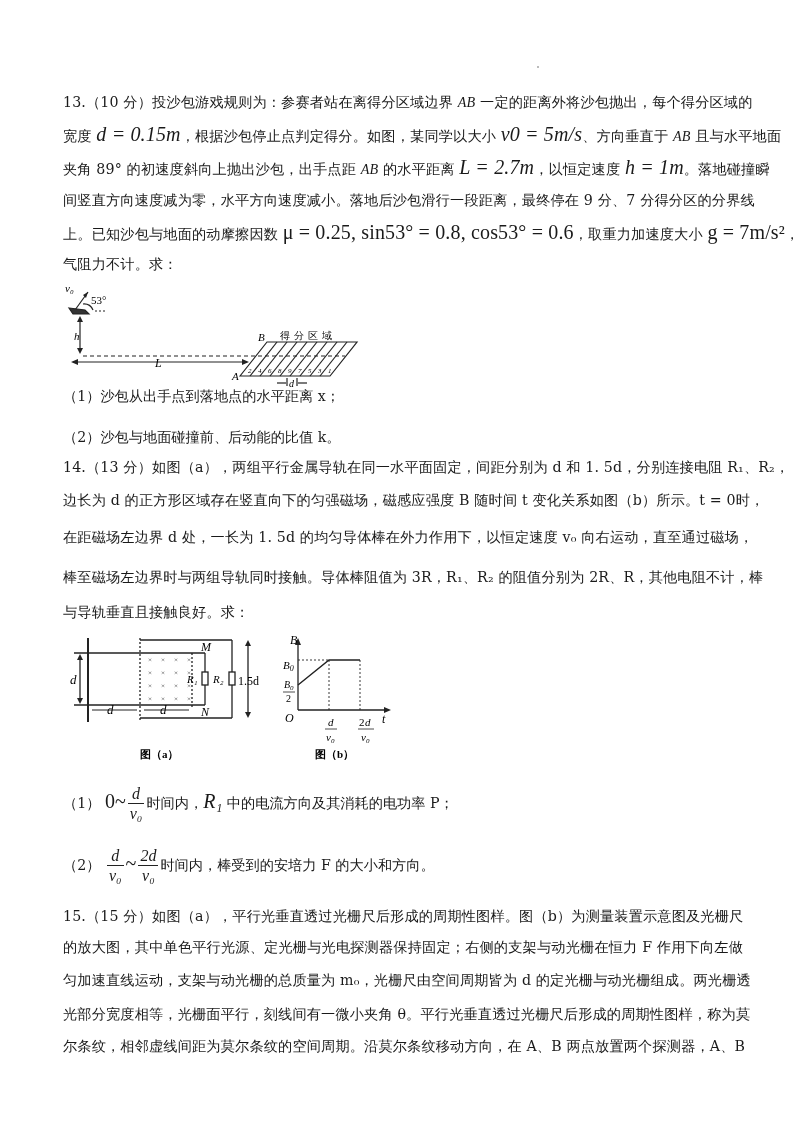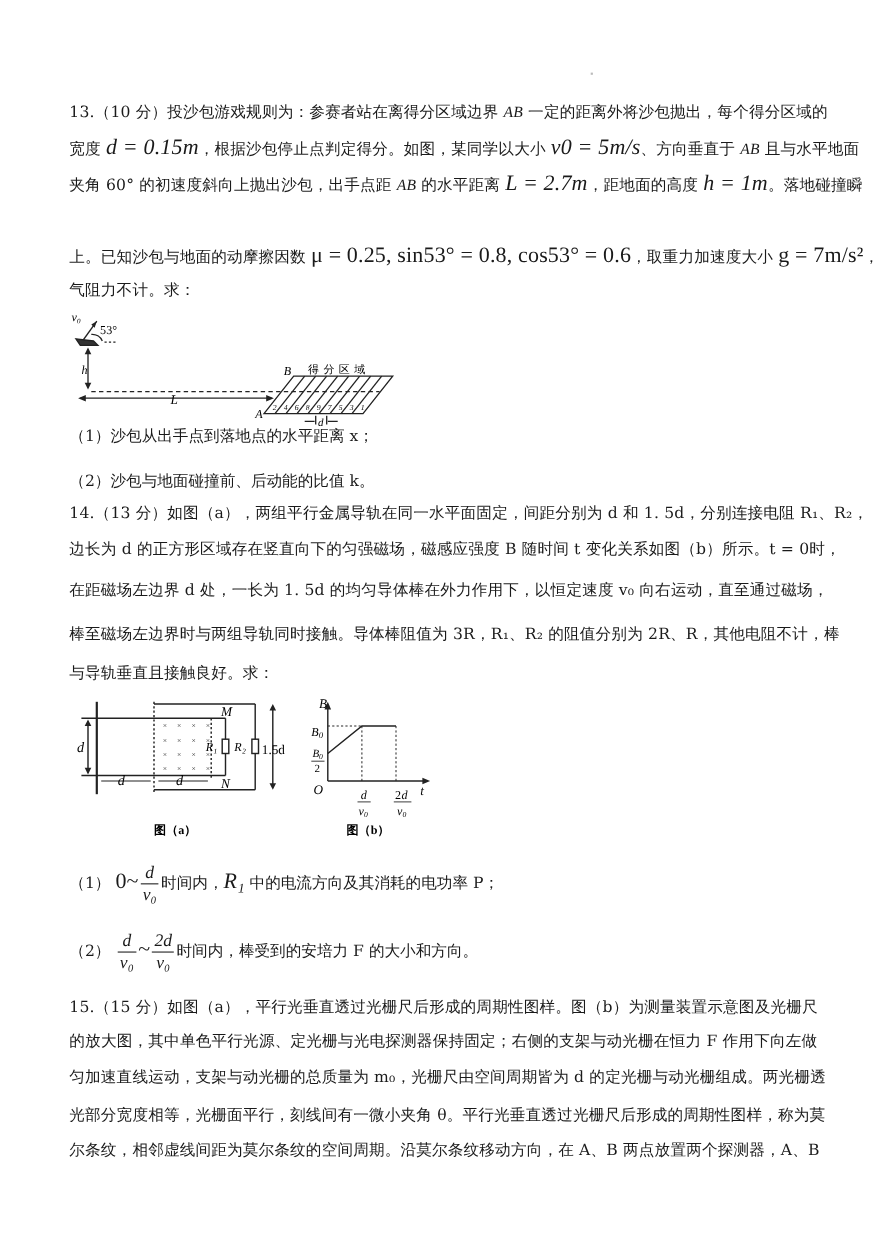--- a/index.html
+++ b/index.html
@@ -25,21 +25,24 @@
 <div class="page">
   <div class="dot"></div>
 
   <div class="line justify" style="top:92px">
     <span>13.</span><span>（10 分）</span><span>投沙包游戏规则为：参赛者站在离得分区域边界 </span><span class="it">AB</span><span> 一定的距离外将沙包抛出，每个得分区域的</span>
   </div>
   <div class="line justify" style="top:124px">
     <span>宽度 </span><span class="mth it">d = 0.15m</span><span>，根据沙包停止点判定得分。如图，某同学以大小 </span><span class="mth it">v0 = 5m/s</span><span>、方向垂直于 </span><span class="it">AB</span><span> 且与水平地面</span>
   </div>
   <div class="line justify" style="top:157px">
-    <span>夹角 60° 的初速度斜向上抛出沙包，出手点距 </span><span class="it">AB</span><span> 的水平距离 </span><span class="mth it">L = 2.7m</span><span>，距地面的高度 </span><span class="mth it">h = 1m</span><span>。落地碰撞瞬</span>
+    <span>夹角 89° 的初速度斜向上抛出沙包，出手点距 </span><span class="it">AB</span><span> 的水平距离 </span><span class="mth it">L = 2.7m</span><span>，以恒定速度 </span><span class="mth it">h = 1m</span><span>。落地碰撞瞬</span>
+  </div>
+  <div class="line justify" style="top:190px">
+    <span>间竖直方向速度减为零，水平方向速度减小。落地后沙包滑行一段距离，最终停在 9 分、7 分得分区的分界线</span>
   </div>
   <div class="line justify" style="top:222px">
     <span>上。已知沙包与地面的动摩擦因数 </span><span class="mth">μ = 0.25, sin53° = 0.8, cos53° = 0.6</span><span>，取重力加速度大小 </span><span class="mth">g = 7m/s²</span><span>，空</span>
   </div>
   <div class="line" style="top:254px">
     <span>气阻力不计。求：</span>
   </div>
 
   <svg class="fig" style="left:55px; top:280px" width="320" height="110" viewBox="0 0 320 110">
     <g stroke="#222" fill="none" stroke-width="1.2">

